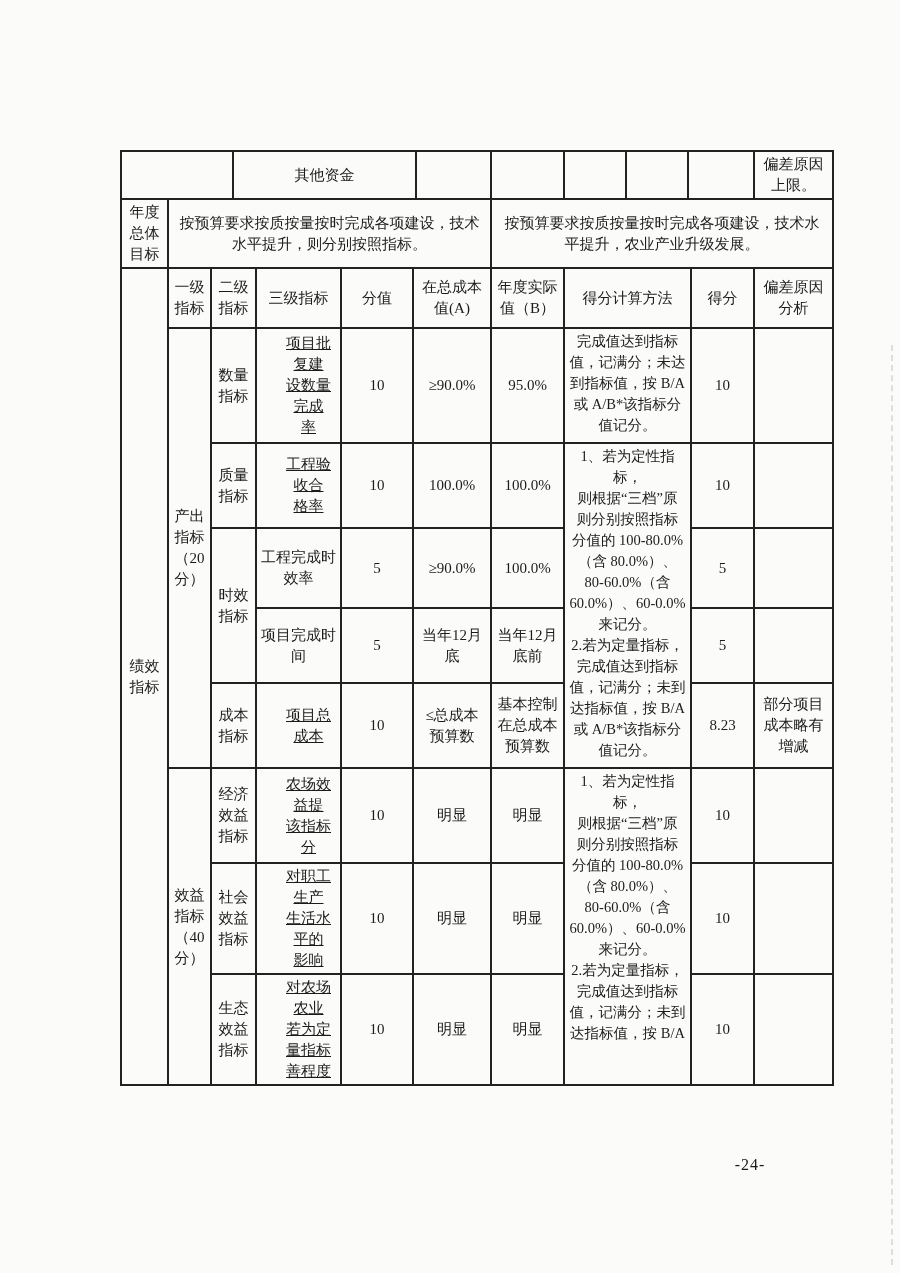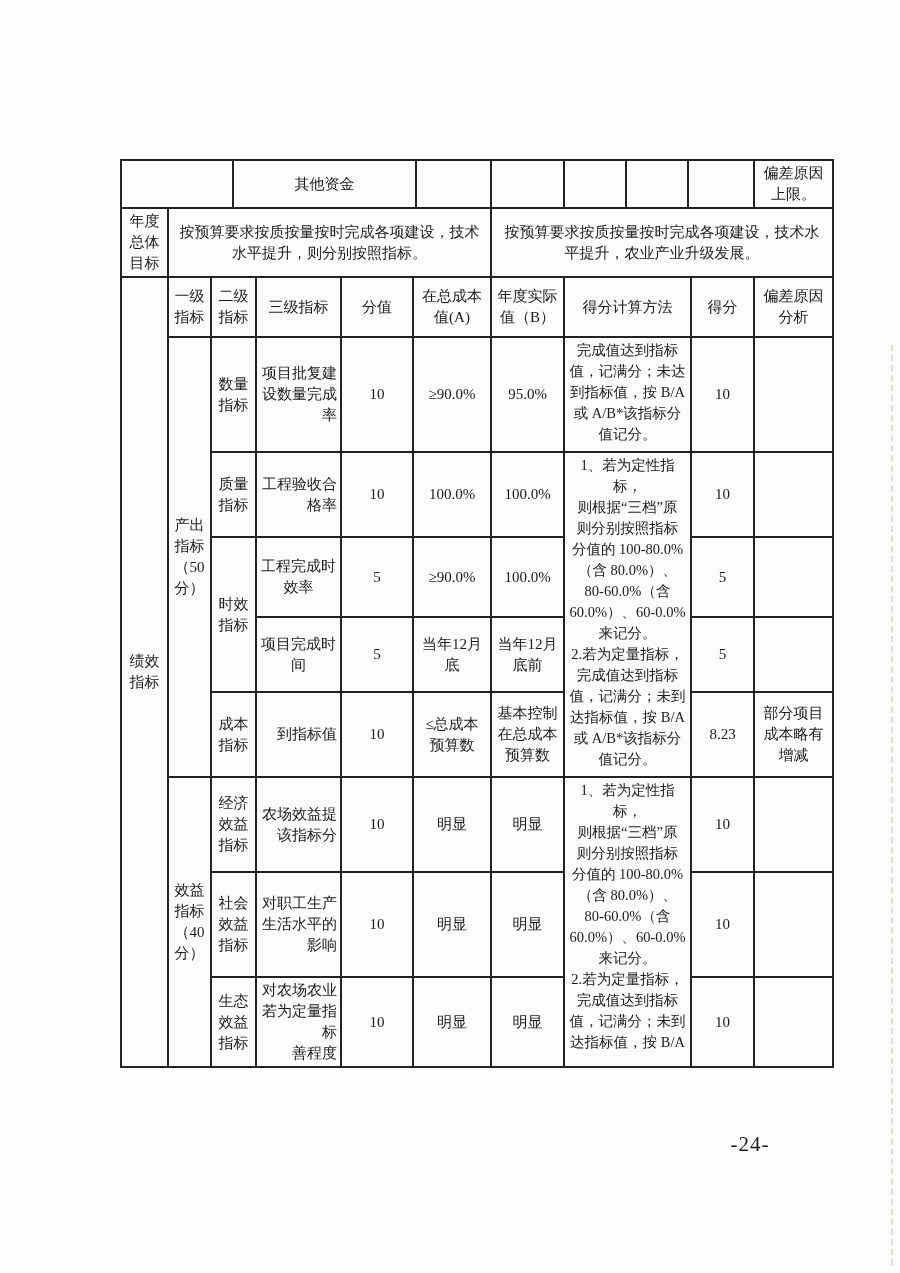--- a/index.html
+++ b/index.html
@@ -2,43 +2,43 @@
 <html><head>
 <meta charset="utf-8">
 <style>
   html,body{margin:0;padding:0;}
   body{
     width:900px;height:1273px;position:relative;
     background:#fbfbf9;
     font-family:"Liberation Serif","DejaVu Serif",serif;
     color:#1b1b1b;
   }
-  .tables{position:absolute;left:120px;top:159px;}
+  .tables{position:absolute;left:120px;top:150px;}
   table{border-collapse:collapse;table-layout:fixed;}
   .t1,.t2{margin-top:-2px;}
   td,th{
     border:2px solid #222;
     padding:2px 3px;
     text-align:center;vertical-align:middle;
     font-size:15px;line-height:21px;font-weight:normal;
     white-space:pre-line;overflow:hidden;
   }
   
   .hr0{height:47px}.hr1{height:65px}.hdr{height:60px}
   .r-quantity{height:115px}.r-quality{height:85px}.r-time1{height:80px}
   .r-time2{height:75px}.r-cost{height:85px}.r-econ{height:95px}
   .r-social{height:105px}.r-eco{height:77px}
-  .al{text-align:right;padding-left:5px;}
+  .al{text-align:center;padding-left:23px;text-decoration:underline;}
   .method{
     font-size:14.5px;line-height:21px;vertical-align:top;
     text-align:center;
   }
   .pagenum{
-    position:absolute;left:705px;top:1132px;width:90px;
-    text-align:center;font-size:21px;letter-spacing:1px;
+    position:absolute;left:705px;top:1156px;width:90px;
+    text-align:center;font-size:16px;letter-spacing:1px;
   }
   .artifact{
     position:absolute;left:891px;top:345px;height:920px;width:0;
     border-left:2px dashed #c8c8c4;opacity:.55;
   }
 </style>
 </head>
 <body>
 
 <div class="tables">
@@ -117,21 +117,21 @@
 值（B）</th>
       <th>得分计算方法</th>
       <th>得分</th>
       <th>偏差原因
 分析</th>
     </tr>
 
     <tr class="r-quantity">
       <td rowspan="5">产出
 指标
-（50
+（20
 分）</td>
       <td>数量
 指标</td>
       <td class="al">项目批复建
 设数量完成
 率</td>
       <td>10</td>
       <td>≥90.0%</td>
       <td>95.0%</td>
       <td class="method">完成值达到指标
@@ -189,21 +189,21 @@
 底</td>
       <td>当年12月
 底前</td>
       <td>5</td>
       <td></td>
     </tr>
 
     <tr class="r-cost">
       <td>成本
 指标</td>
-      <td class="al">到指标值</td>
+      <td class="al">项目总成本</td>
       <td>10</td>
       <td>≤总成本
 预算数</td>
       <td>基本控制
 在总成本
 预算数</td>
       <td>8.23</td>
       <td>部分项目
 成本略有
 增减</td>

